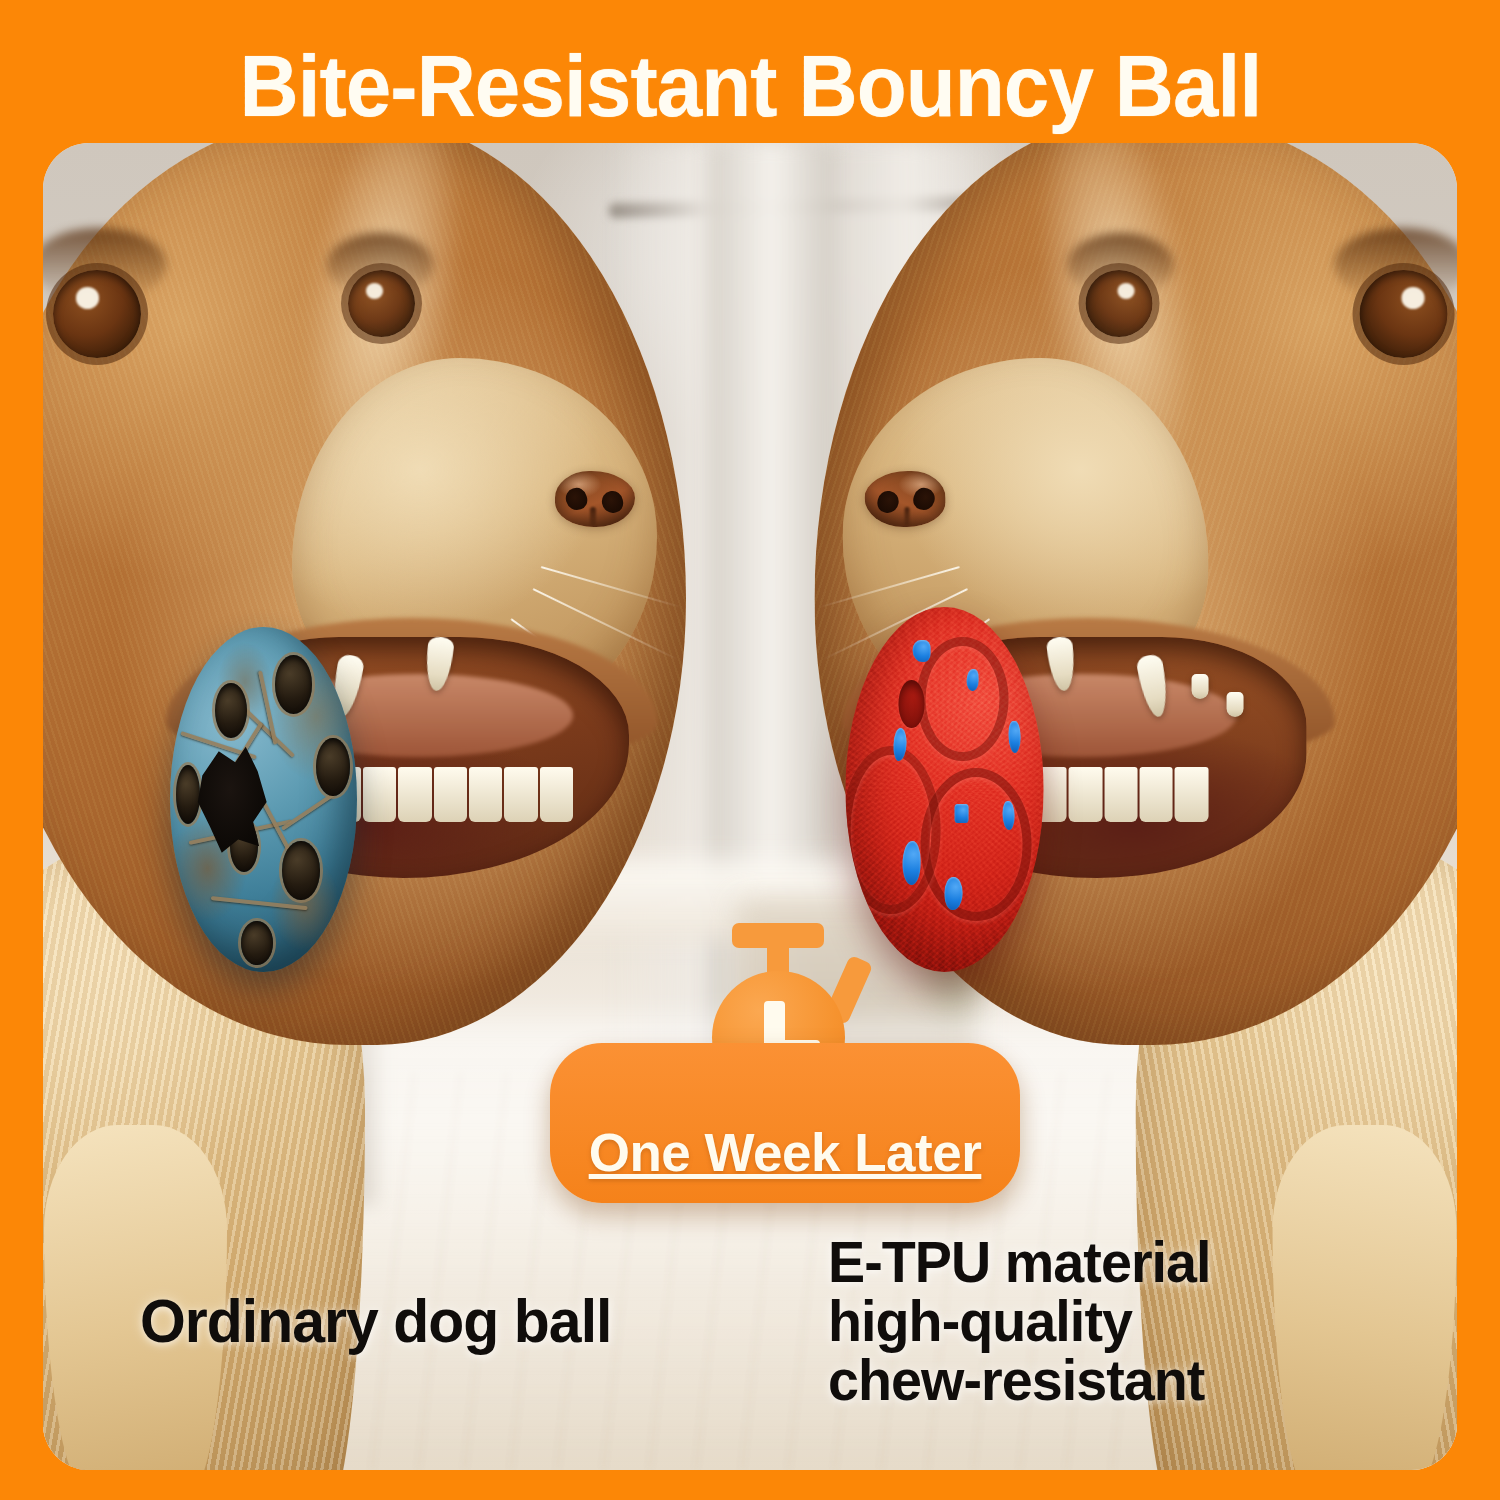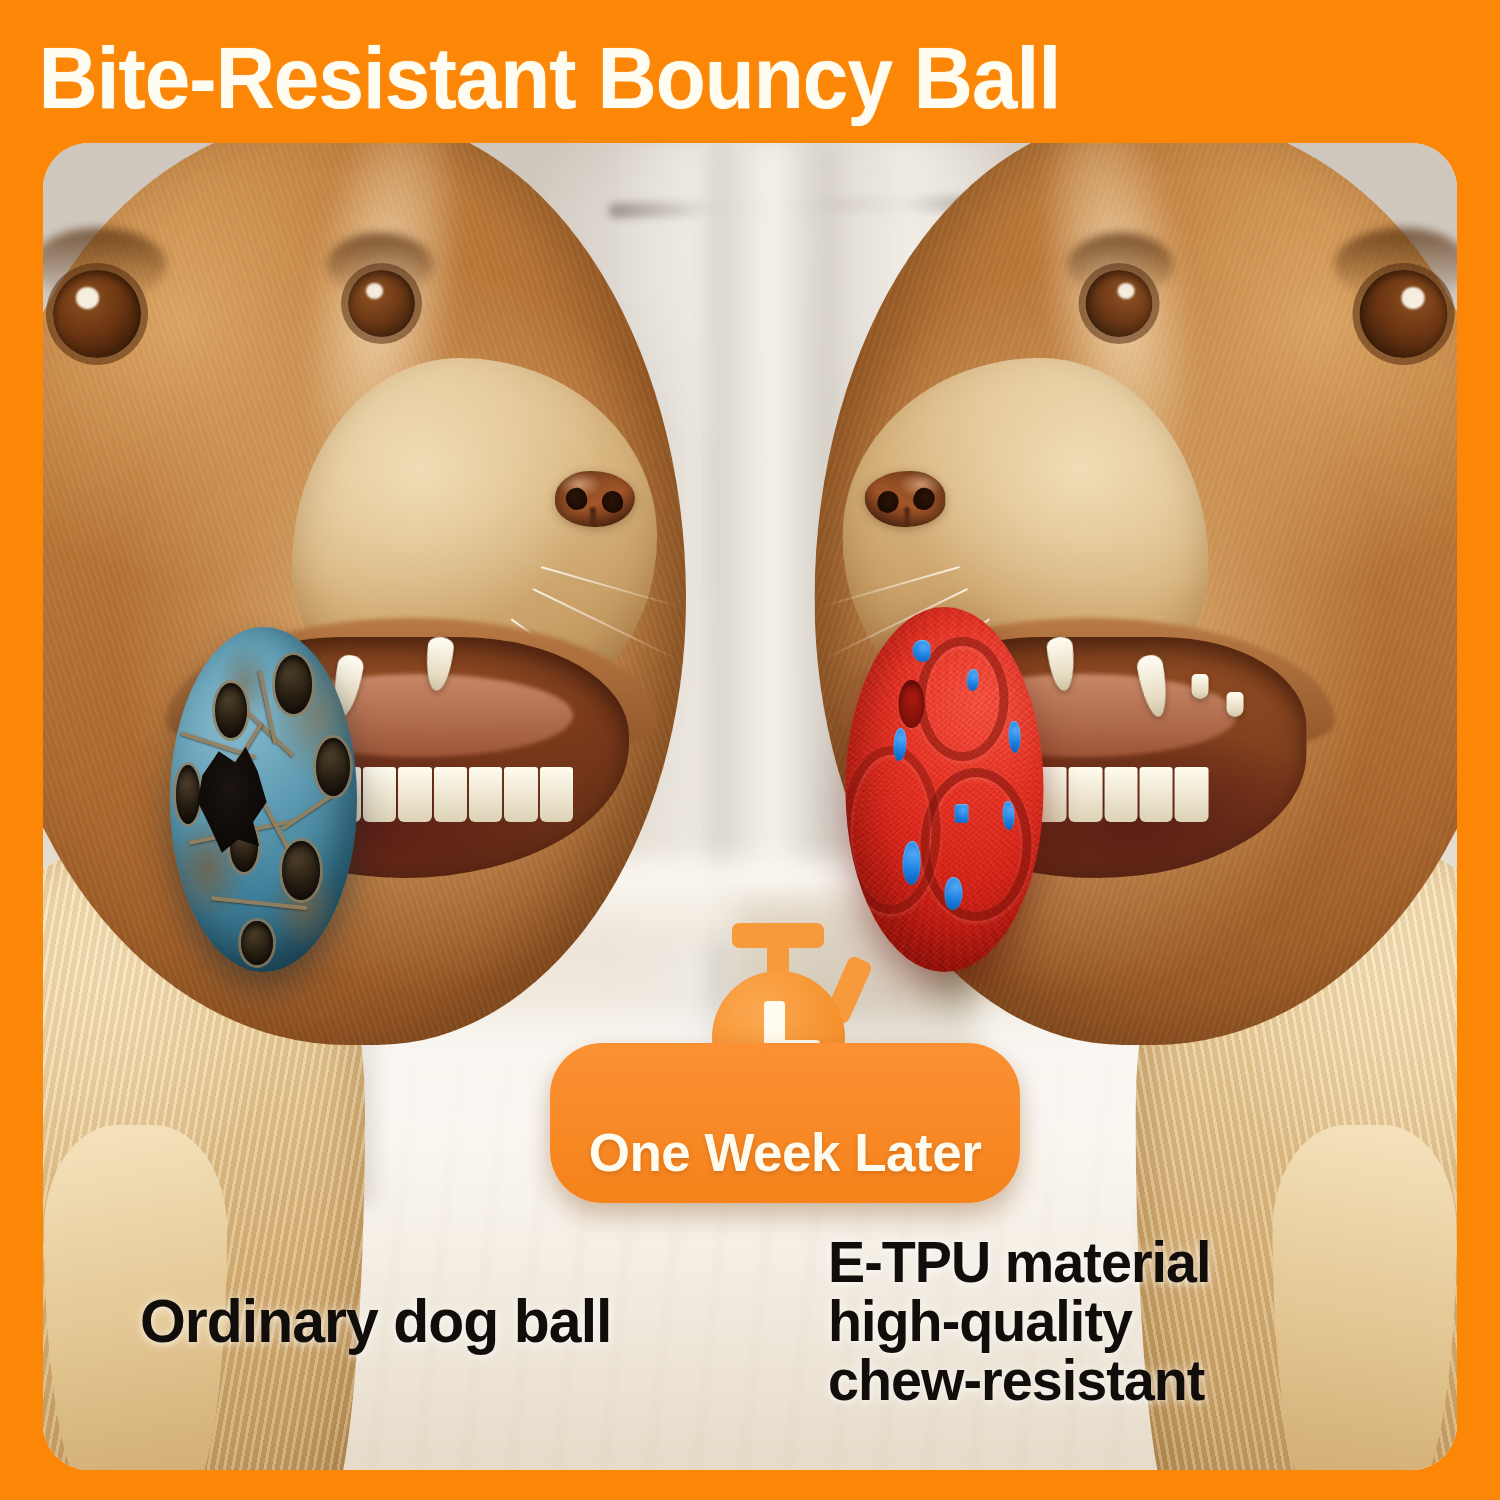--- a/index.html
+++ b/index.html
@@ -14,22 +14,22 @@
   
   #infographic{
     position:relative;
     width:1500px; height:1500px;
     background:#FC8706;
     overflow:hidden;
   }
 
   
   #title-bar{
-    position:absolute; left:0; top:8px; width:1500px; height:140px;
-    display:flex; align-items:center; 
+    position:absolute; left:0; top:16px; width:1500px; height:140px;
+    display:flex; align-items:center; justify-content:center;
   }
   #page-title{
     font-size:88px;
     font-weight:bold;
     color:#FFFCF2;
     letter-spacing:-1px;
     transform:scaleX(0.93);
     white-space:nowrap;
     text-shadow:0 0 1px rgba(255,252,242,.8);
   }
@@ -390,20 +390,21 @@
     background:linear-gradient(180deg,#FB9134,#F5821A);
     border-radius:52px;
     box-shadow:0 12px 26px rgba(120,60,6,.33);
     display:flex; align-items:flex-end; justify-content:center;
     padding-bottom:20px;
   }
   #badge-label{
     font-size:53px; font-weight:bold; color:#FFFBEE;
     letter-spacing:-.5px; white-space:nowrap;
     text-shadow:0 2px 4px rgba(150,72,8,.35);
+    text-decoration:underline;
   }
 
   
   .caption{
     position:absolute;
     color:#100D0B;
     font-weight:bold;
     letter-spacing:-1px;
     text-shadow:0 2px 7px rgba(255,255,255,.55), 0 0 14px rgba(255,255,255,.45);
   }

